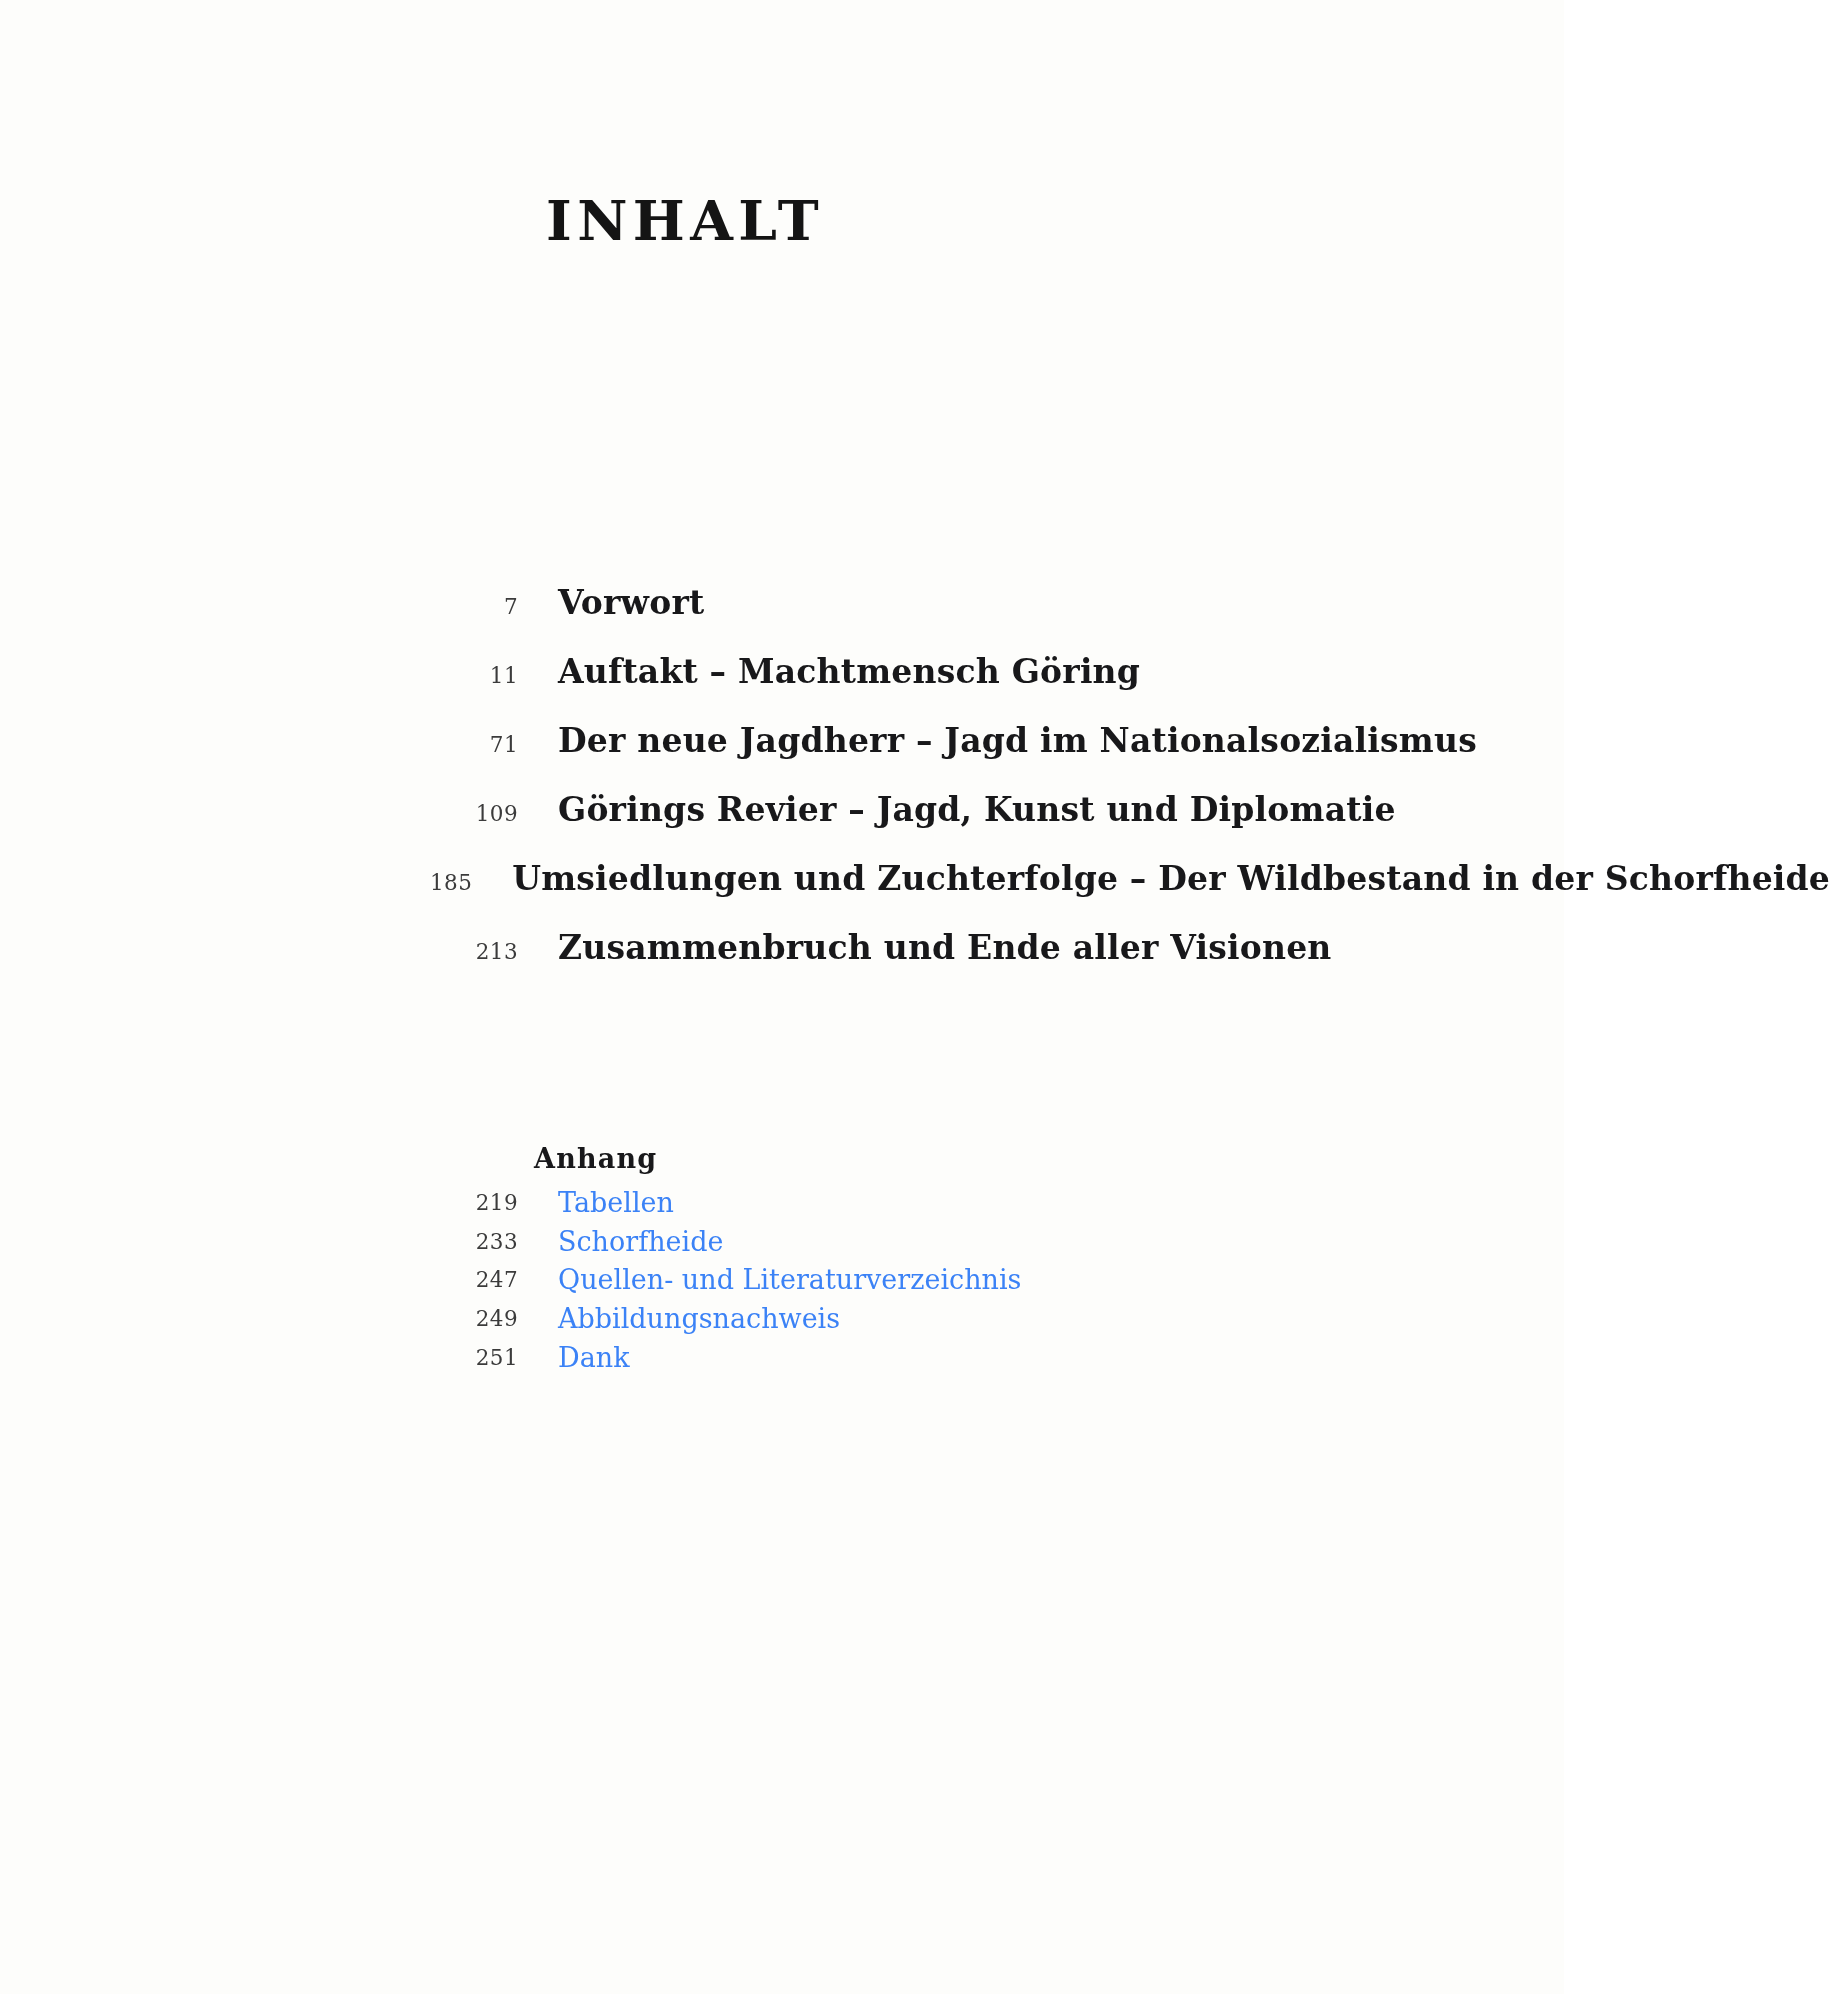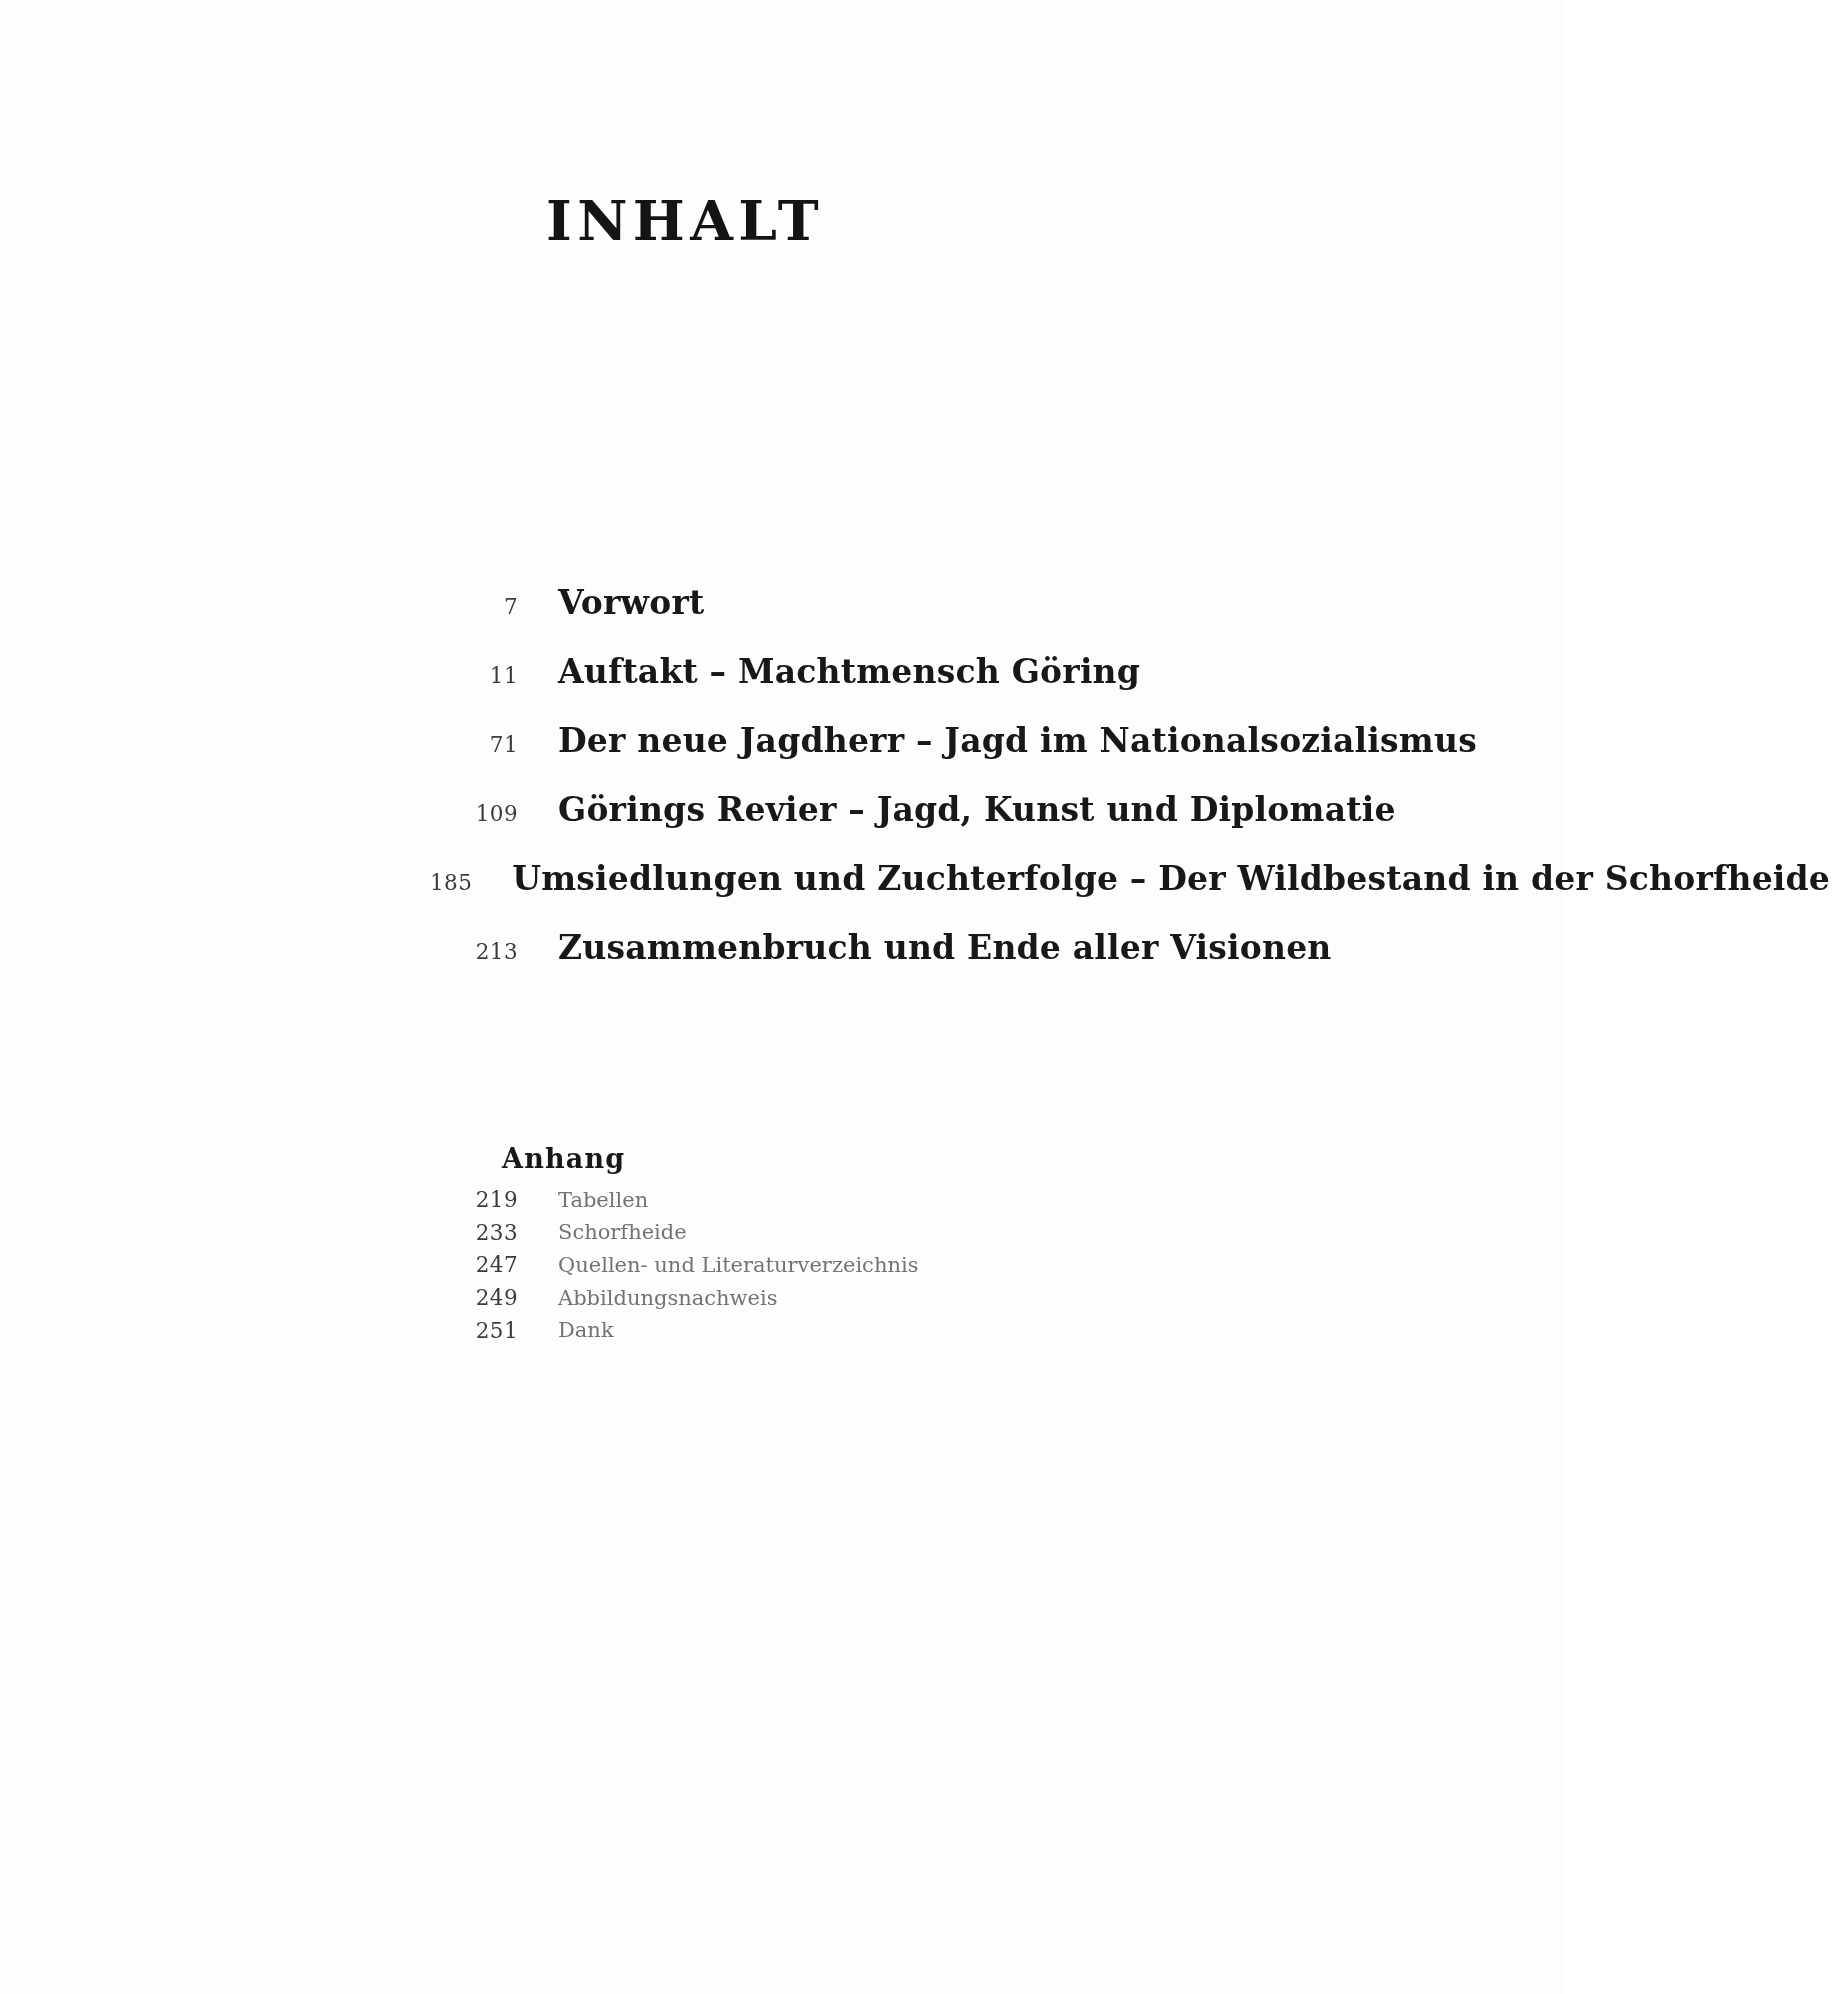--- a/index.html
+++ b/index.html
@@ -69,21 +69,21 @@
   }
 
   
   .appendix {
     position: absolute;
     left: 430px;
     top: 1143px;
     width: 1228px;
   }
   .appendix-heading {
-    margin-left: 72px;
+    margin-left: 104px;
     font-family: "DejaVu Serif", serif;
     font-weight: bold;
     font-size: 27px;
     color: #18181a;
     letter-spacing: 1.2px;
     margin-bottom: 13px;
   }
   .appendix-row {
     display: flex;
     align-items: center;
@@ -93,22 +93,22 @@
     width: 88px;
     text-align: right;
     font-family: "DejaVu Serif", serif;
     font-size: 21.5px;
     color: #3b3b3b;
     letter-spacing: 0.4px;
   }
   .appendix-label {
     padding-left: 40px;
     font-family: "DejaVu Serif", serif;
-    font-size: 21px;
-    color: #737373;
+    font-size: 27px;
+    color: #3b82f6;
     white-space: nowrap;
   }
 </style>
 </head>
 <body>
 
 <div class="page">
 
   <div class="toc-title">INHALT</div>
 

